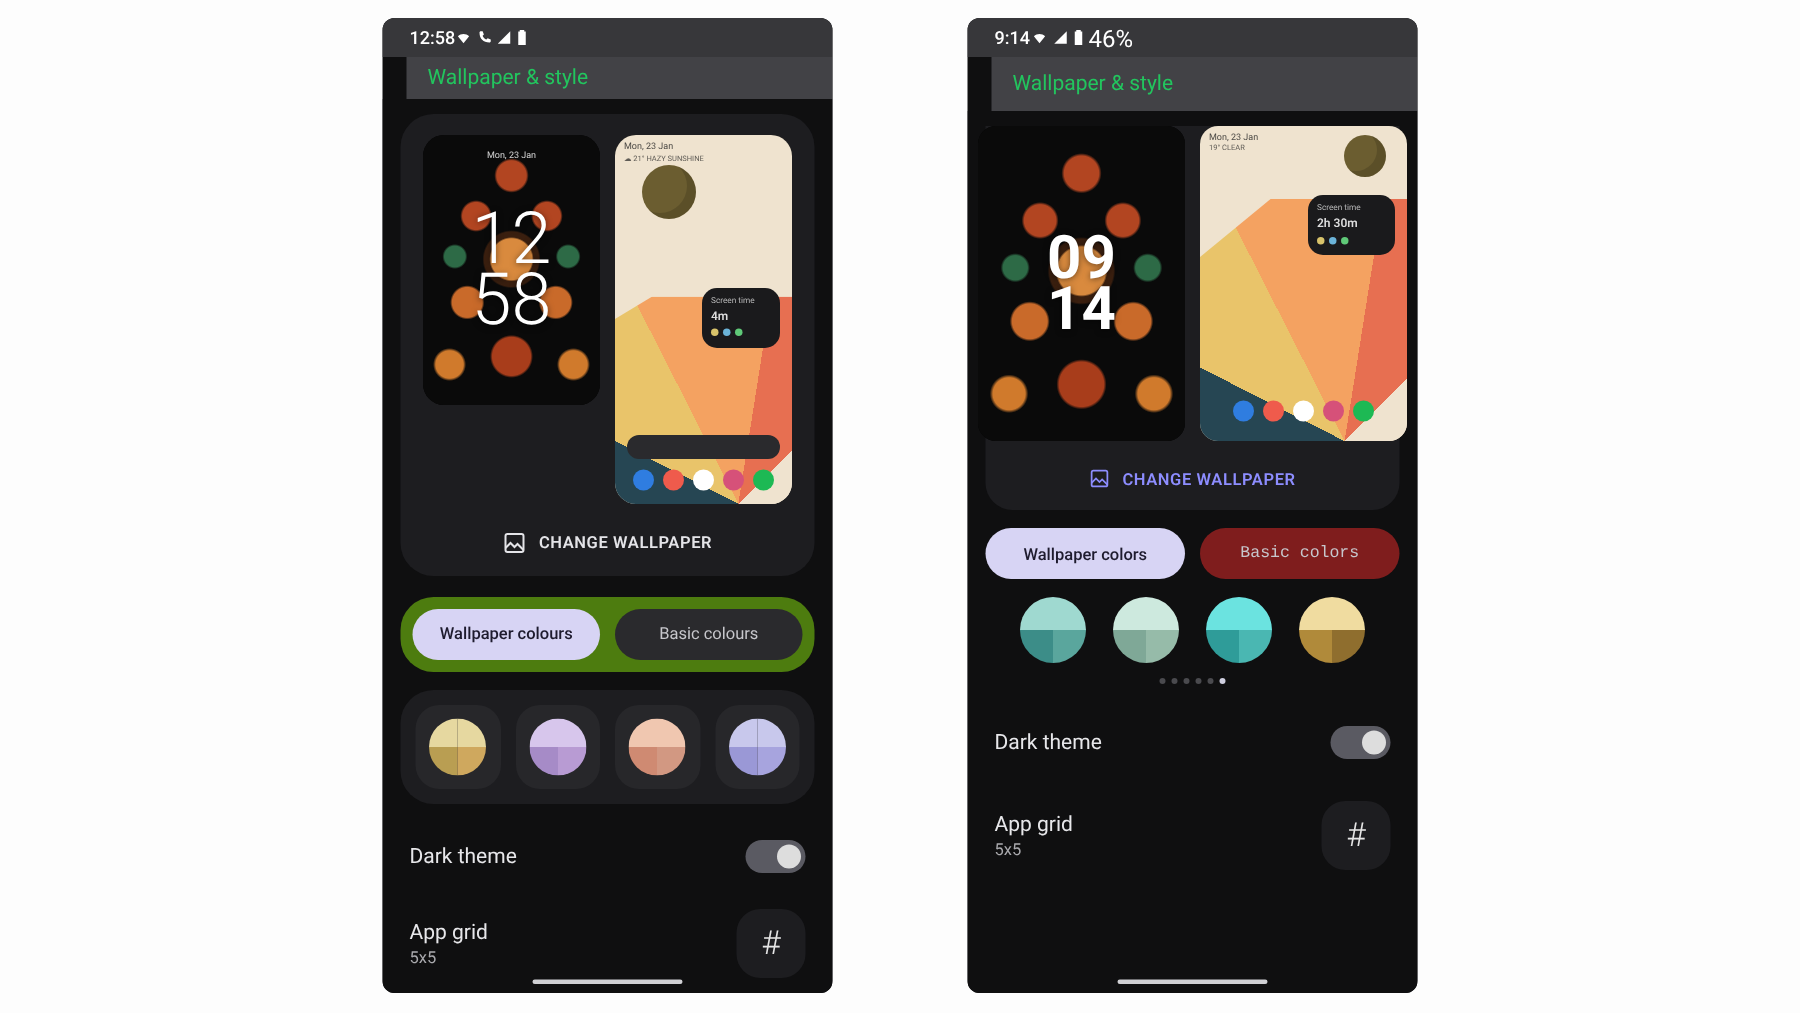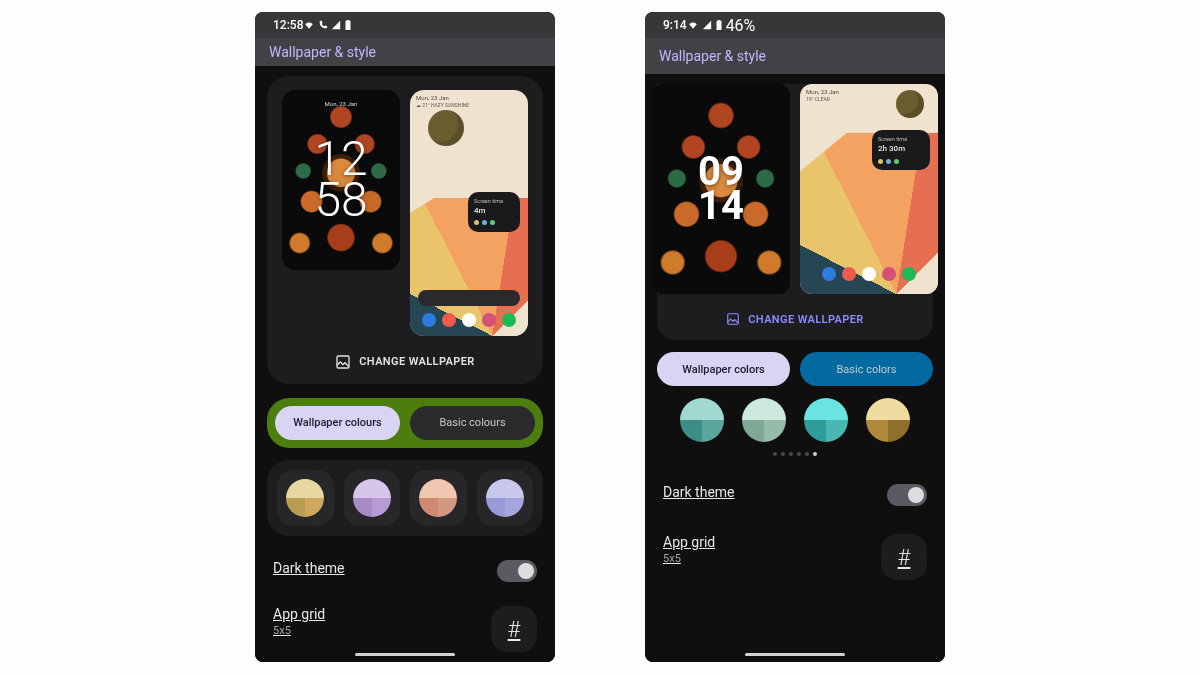--- a/index.html
+++ b/index.html
@@ -39,21 +39,22 @@
   .status-right svg, .status-right span { color: #fff; fill: #fff; }
   .sb-time { font-size: 12px; color: #fff; font-weight: 500; }
   
   .title-bar {
     height: 36px;
     background: #424246;
     display: flex;
     align-items: center;
     padding: 0 14px;
     font-size: 14px;
-    color: #c4b5fd;
+    color: #22c55e;
+    margin-left: 16px;
   }
   
   .content { flex: 1; background: #0f0f10; padding: 10px 12px; display: flex; flex-direction: column; }
   .preview-card {
     background: #1d1d20;
     border-radius: 22px;
     padding: 14px 12px 14px 12px;
     display: flex;
     flex-direction: column;
     align-items: center;
@@ -152,21 +153,21 @@
     background: #4d7c0f; border-radius: 22px; padding: 8px;
   }
   .tabs.outside { background: transparent; padding: 0; margin-top: 12px; gap: 10px;}
   .tab {
     flex:1; height: 34px; border-radius: 18px;
     display:flex;align-items:center;justify-content:center;
     font-size: 11px; color:#c7c7cc;
   }
   .tab.active { background: #d7d4f4; color: #1e1b2e; font-weight: 500; }
   .tab.inactive { background: #2a2a2d; }
-  .tabs.outside .tab.inactive { background: #0369a1; }
+  .tabs.outside .tab.inactive { background: #7f1d1d; font-family: Liberation Mono, monospace; }
   
   .swatches {
     display:flex; gap: 10px; margin-top: 12px;
     background: #1d1d20; border-radius: 22px; padding: 10px;
   }
   .swatches.naked { background: transparent; padding: 0; gap: 18px; justify-content: center;}
   .sw-tile {
     flex:1; aspect-ratio: 1/1; border-radius: 16px; background: #27272a;
     display:flex; align-items:center; justify-content:center;
   }
@@ -177,22 +178,22 @@
   }
   .swatches.naked .sw-circle{ width: 44px; height:44px;}
   .sw-circle .q { position:absolute; width:50%; height:50%; }
   .sw-circle .q.tl{top:0;left:0} .sw-circle .q.tr{top:0;right:0}
   .sw-circle .q.bl{bottom:0;left:0} .sw-circle .q.br{bottom:0;right:0}
   .page-dots { display:flex;justify-content:center;gap:4px;margin-top:10px;}
   .page-dots .d{width:4px;height:4px;border-radius:50%;background:#4a4a4e;}
   .page-dots .d.on{background:#cfcfe0;}
   
   .setting-row {
-    display:flex; justify-content:space-between;
-    padding: 14px 6px 0 6px; color:#e7e7ea;text-decoration:underline;
+    display:flex; align-items:center; justify-content:space-between;
+    padding: 14px 6px 0 6px; color:#e7e7ea;
   }
   .setting-row .lbl { font-size: 14px; }
   .setting-row .sub { font-size: 11px; color:#a9a9ad; margin-top:2px;}
   .toggle {
     width: 40px; height: 22px; border-radius: 20px; background: #5a5a62;
     position:relative;
   }
   .toggle::after{
     content:""; position:absolute; right:3px; top:3px; width:16px;height:16px;
     border-radius:50%; background:#ddd;

